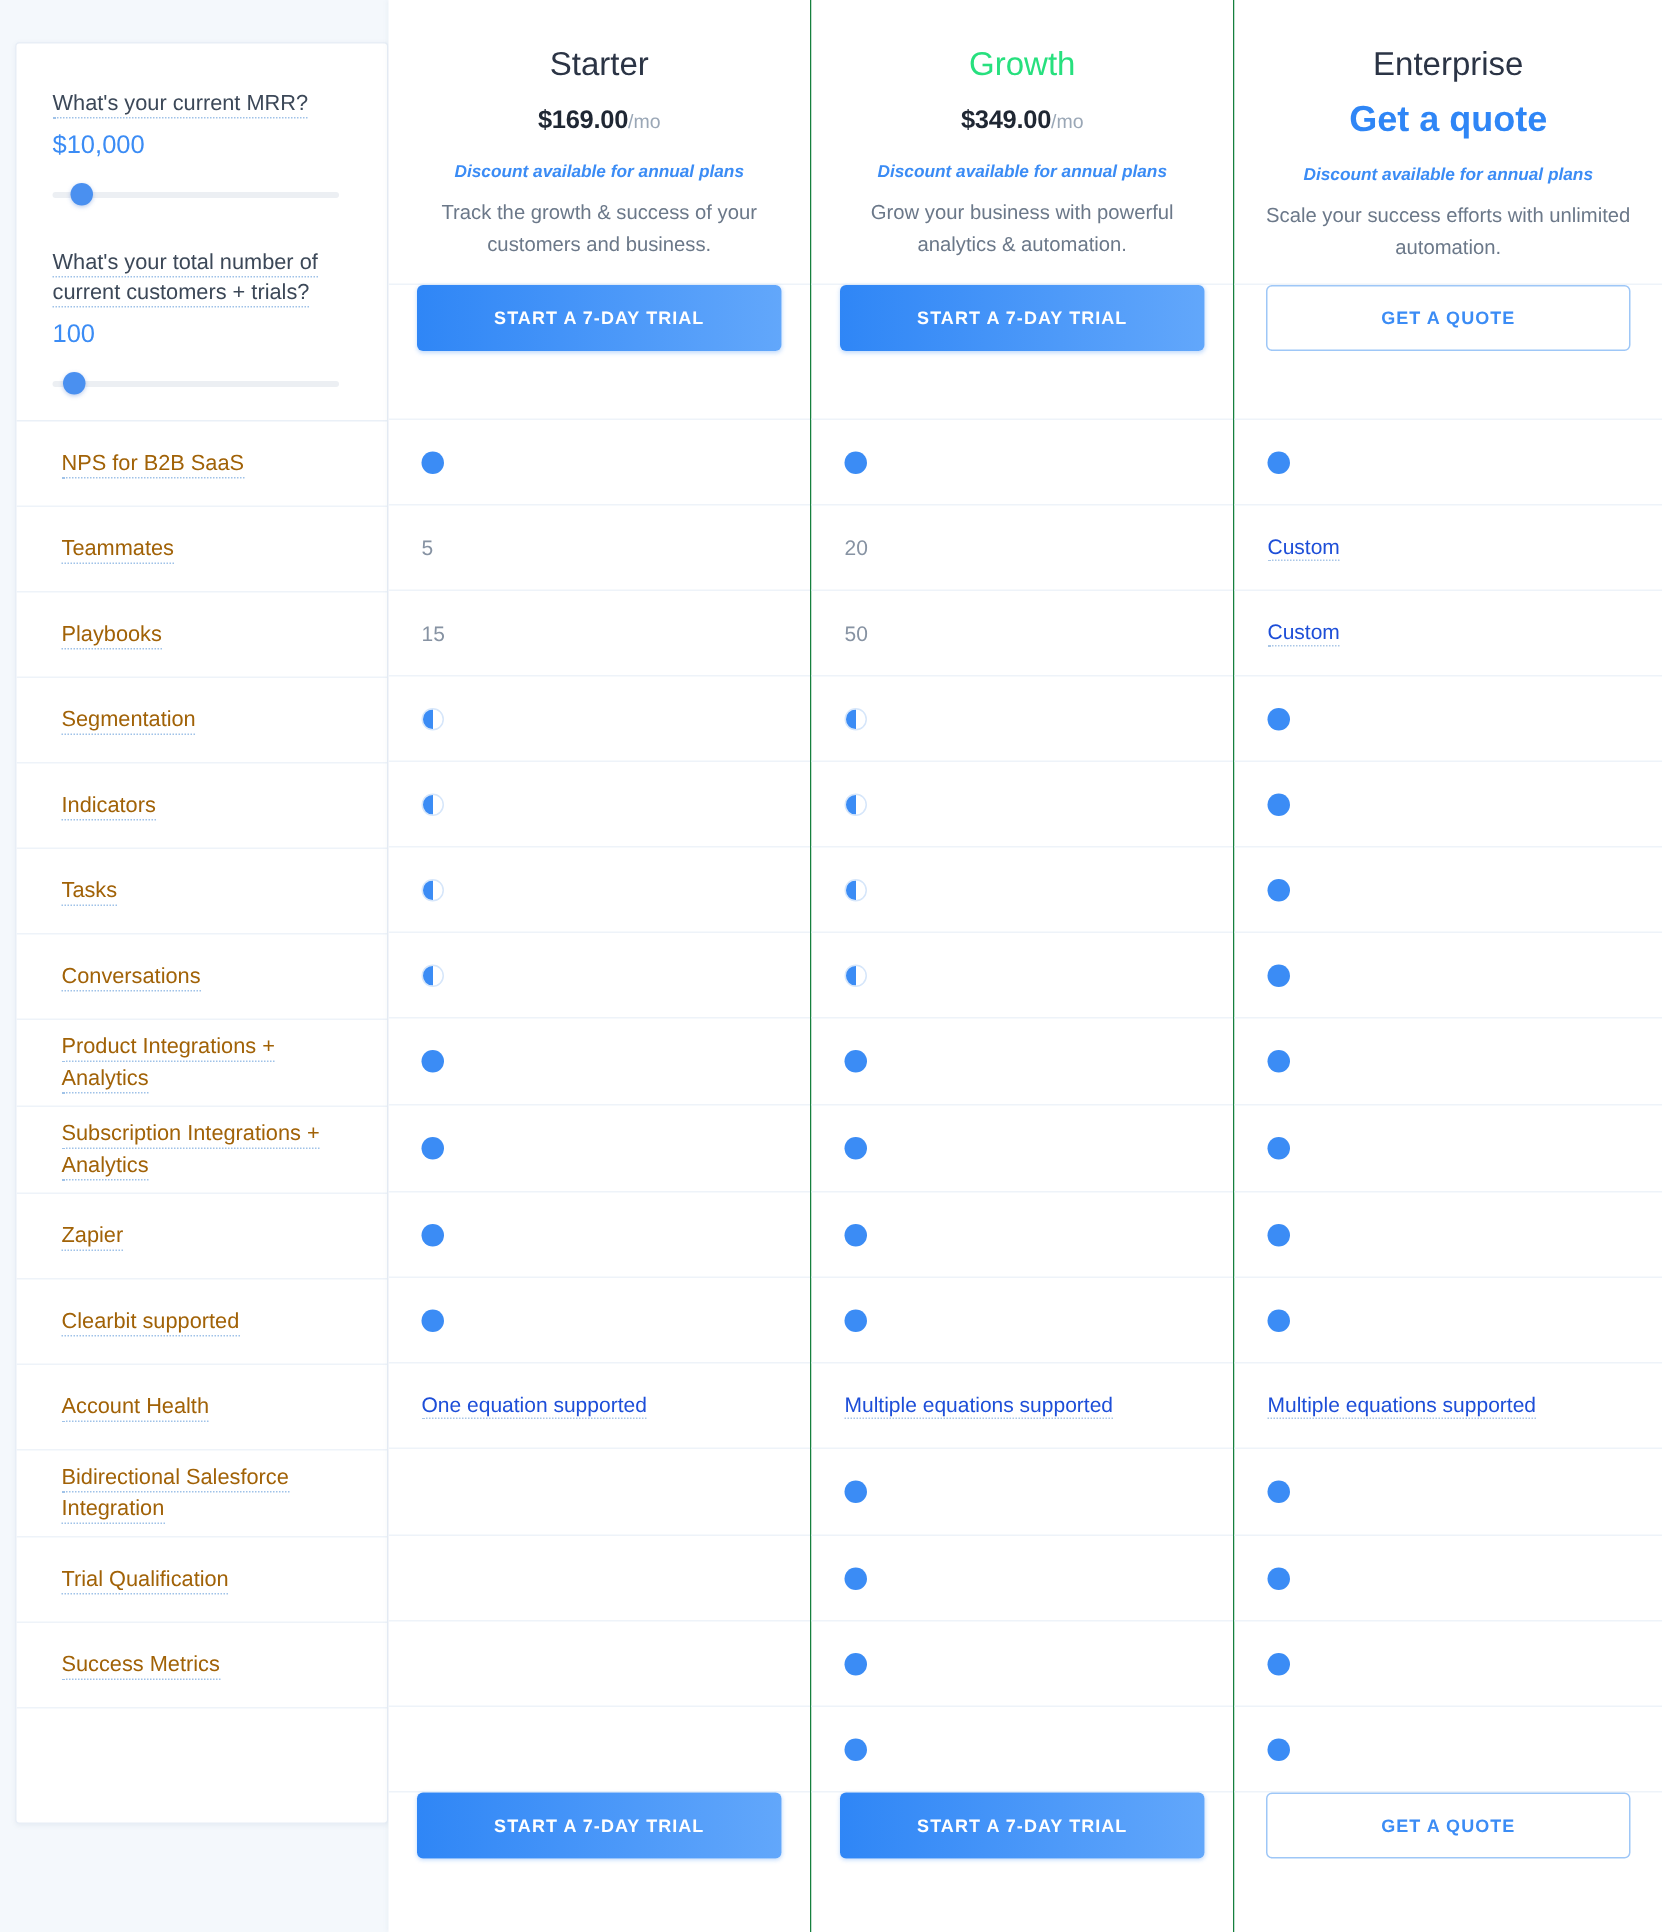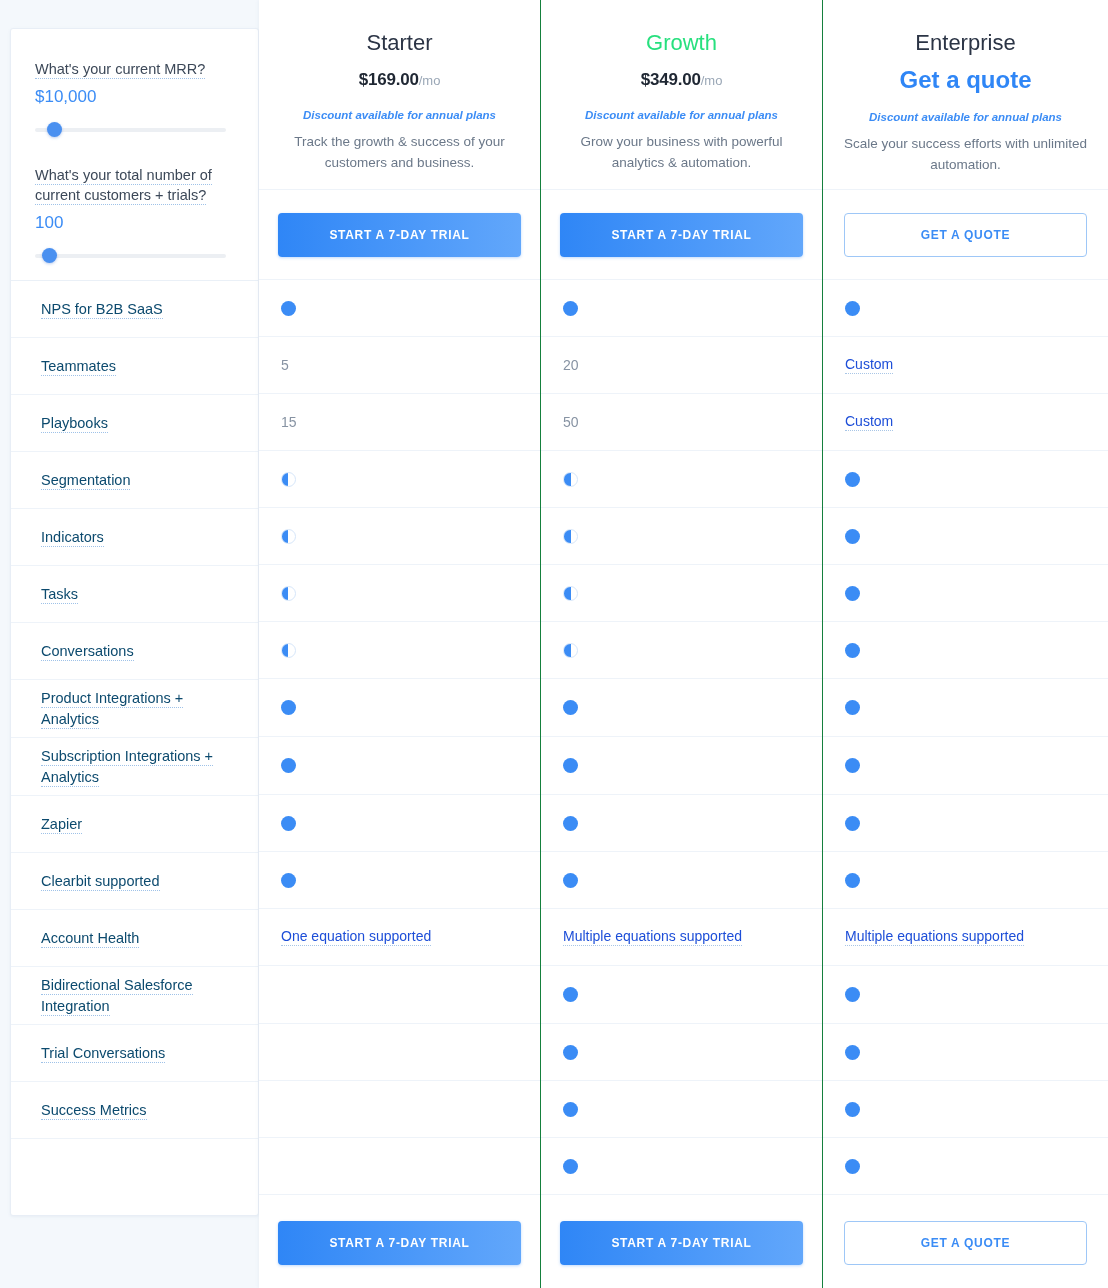--- a/index.html
+++ b/index.html
@@ -91,21 +91,21 @@
     display: flex;
     align-items: center;
     padding: 0 24px 0 30px;
     border-bottom: 1px solid #eef3f9;
   }
   .feat-row.tall { height: 58px; }
   .feat-row.spacer { height: 76px; border-bottom: none; }
 
   .feat-label {
     font-size: 14.5px;
-    color: #0c4a6e;
+    color: #a16207;
     line-height: 21px;
   }
   .feat-label span.dotted {
     border-bottom: 1px dotted #9fc2e8;
     padding-bottom: 1px;
   }
 
   
   .plans {
     display: flex;
@@ -177,21 +177,21 @@
   .plan-desc {
     margin-top: 8px;
     font-size: 13.5px;
     color: #6b7889;
     line-height: 21px;
   }
 
   .cta-cell {
     height: 90px;
     display: flex;
-    align-items: center;
+    align-items: flex-start;
     justify-content: center;
     border-bottom: 1px solid #eef3f9;
   }
   .cta-cell.bottom { border-bottom: none; height: 96px; }
 
   .btn {
     width: 243px;
     height: 44px;
     border-radius: 4px;
     display: flex;
@@ -319,21 +319,21 @@
         <div class="feat-row">
           <div class="feat-label"><span class="dotted">Clearbit supported</span></div>
         </div>
         <div class="feat-row">
           <div class="feat-label"><span class="dotted">Account Health</span></div>
         </div>
         <div class="feat-row tall">
           <div class="feat-label"><span class="dotted">Bidirectional Salesforce Integration</span></div>
         </div>
         <div class="feat-row">
-          <div class="feat-label"><span class="dotted">Trial Conversations</span></div>
+          <div class="feat-label"><span class="dotted">Trial Qualification</span></div>
         </div>
         <div class="feat-row">
           <div class="feat-label"><span class="dotted">Success Metrics</span></div>
         </div>
       </div>
     <div class="feat-row spacer"></div>
   </div>
 
   <div class="plans" id="plan-columns">
       <div class="plan-col">

